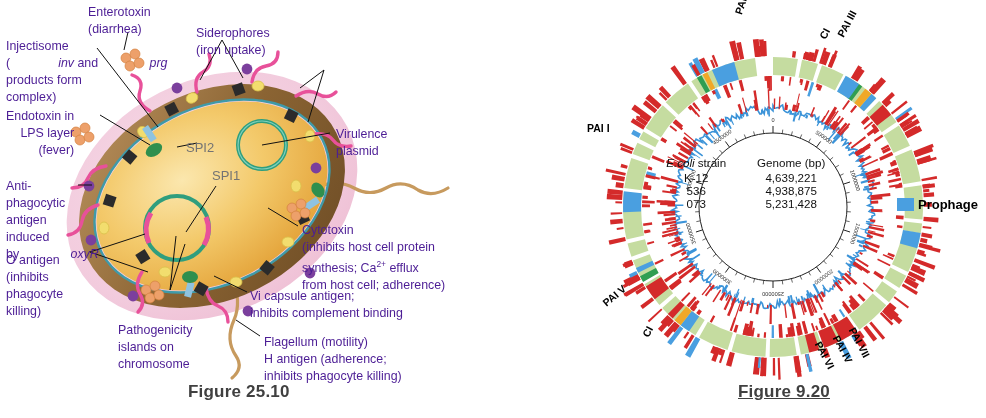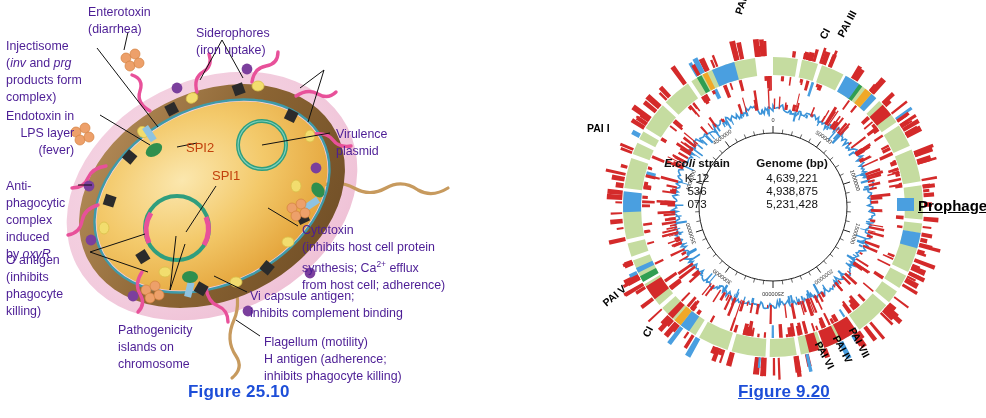--- a/index.html
+++ b/index.html
@@ -3,38 +3,38 @@
 <meta charset="utf-8">
 <style>
   html,body{margin:0;padding:0;background:#ffffff;}
   body{width:986px;height:418px;position:relative;overflow:hidden;
        font-family:"Liberation Sans","DejaVu Sans",sans-serif;color:#1a1a1a;}
   .panel{position:absolute;top:0;height:418px;}
   #panel-cell{left:0;width:560px;}
   #panel-genome{left:560px;width:426px;}
 
   .lbl{position:absolute;font-size:12.4px;line-height:17px;color:#4c1d95;white-space:pre;}
-  .lbl i{font-style:italic;}
-  .caption{position:absolute;font-size:17px;font-weight:bold;color:#1d4ed8;letter-spacing:.2px;}
+  .lbl i{font-style:italic;margin-left:48px;}
+  .caption{position:absolute;font-size:17px;font-weight:bold;color:#404040;letter-spacing:.2px;}
 
   svg{position:absolute;left:0;top:0;overflow:visible;}
   .ln{stroke:#111;stroke-width:1;fill:none;}
 
-  .ctr-lbl{position:absolute;font-size:13px;color:#c2410c;white-space:pre;}
+  .ctr-lbl{position:absolute;font-size:13px;color:#737373;white-space:pre;}
 
   
   #circle{position:absolute;left:28px;top:22px;width:370px;height:370px;}
   .ring-lbl{position:absolute;font-size:10.5px;font-weight:bold;color:#000;white-space:nowrap;
             transform-origin:0 50%;}
   .tbl{position:absolute;left:94px;top:156px;width:184px;font-size:11.3px;color:#111;}
   .tbl table{border-collapse:collapse;width:100%;}
-  .tbl th{font-weight:bold;font-size:11.6px;padding:0 0 2px 0;text-align:center;white-space:nowrap;}
+  .tbl th{font-weight:normal;font-size:11.6px;padding:0 0 2px 0;text-align:center;white-space:nowrap;}
   .tbl td{text-align:center;padding:0;font-size:11.6px;white-space:nowrap;}
   .tbl th.s,.tbl td.s{padding-right:6px;}
-  .leg{position:absolute;font-size:15px;font-weight:bold;color:#000;white-space:nowrap;text-decoration:underline;}
+  .leg{position:absolute;font-size:13px;font-weight:bold;color:#000;white-space:nowrap;}
   .legsw{position:absolute;width:17px;height:13px;background:#4a9fe0;}
 </style>
 </head>
 <body>
 
 <div class="panel" id="panel-cell">
 
   <svg width="560" height="418">
     <defs>
       <radialGradient id="cyto" cx="42%" cy="34%" r="78%">
@@ -198,21 +198,21 @@
 
   <div class="lbl" style="left:6px;top:108px;text-align:right;"><span>Endotoxin in</span>
 <span>LPS layer</span>
 <span>(fever)</span></div>
 
   <div class="lbl" style="left:336px;top:126px;"><span>Virulence</span>
 <span>plasmid</span></div>
 
   <div class="lbl" style="left:6px;top:178px;"><span>Anti-</span>
 <span>phagocytic</span>
-<span>complex</span>
+<span>antigen</span>
 <span>induced</span>
 by <i>oxyR</i></div>
 
   <div class="lbl" style="left:302px;top:222px;"><span>Cytotoxin</span>
 <span>(inhibits host cell protein</span>
 synthesis; Ca<sup style="font-size:8.4px">2+</sup> efflux
 <span>from host cell; adherence)</span></div>
 
   <div class="lbl" style="left:6px;top:252px;"><span>O antigen</span>
 <span>(inhibits</span>

